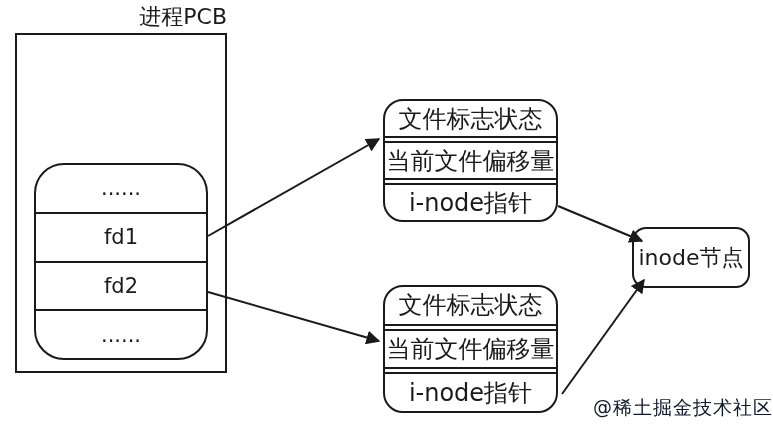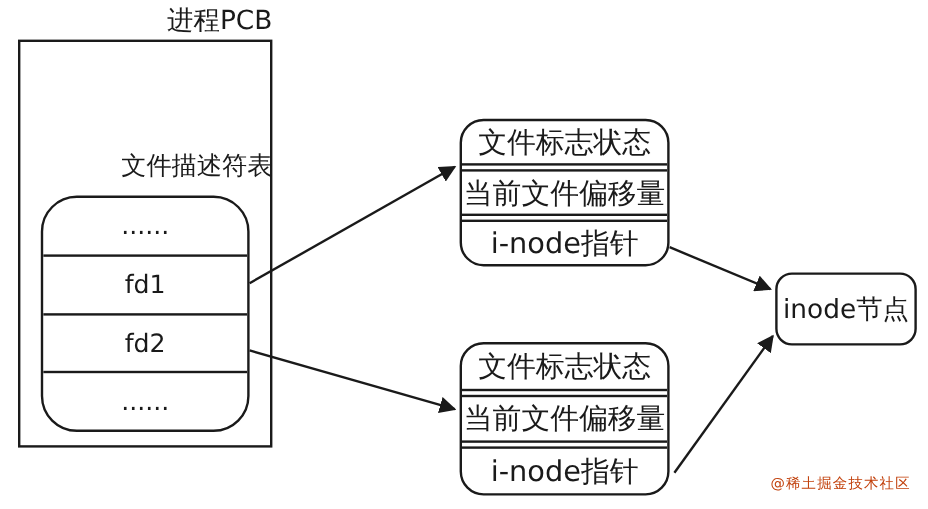--- a/index.html
+++ b/index.html
@@ -30,39 +30,38 @@
             box-sizing:border-box; display:flex; flex-direction:column; row-gap:3px;
             background:#fff; overflow:hidden; }
   .ft1 { left:383px; top:99px; height:123px; }
   .ft2 { left:383px; top:285px; height:128px; }
   .ft-row { flex:1; display:flex; align-items:center; justify-content:center; font-size:24px;
             border-top:2px solid #1a1a1a; border-bottom:2px solid #1a1a1a; }
   .ft-row:first-child { border-top:none; }
   .ft-row:last-child { border-bottom:none;text-align:right; }
 
   
-  .inode-box { position:absolute; left:646px; top:227px; width:118px; height:61px;
+  .inode-box { position:absolute; left:632px; top:227px; width:118px; height:61px;
                border:2px solid #1a1a1a; border-radius:14px; box-sizing:border-box;
                display:flex; align-items:center; justify-content:center; font-size:22px;
                background:#fff; }
 
   
   .arrows { position:absolute; left:0; top:0; width:773px; height:424px; pointer-events:none; }
 
-  .watermark { position:absolute; right:14px; top:395px; font-size:12px;
-               color:#c2410c; letter-spacing:1px; }
+  .watermark { position:absolute; right:0; top:395px; font-size:19px;
+               color:#0f172a; letter-spacing:1px; }
 </style>
 </head>
 <body>
 
 <div class="stage">
 
   <div class="label pcb-title">进程PCB</div>
   <div class="pcb-box"></div>
-  <div class="label fd-label">文件描述符表</div>
 
   <div class="fd-table">
     <div class="fd-row">......</div>
     <div class="fd-row">fd1</div>
     <div class="fd-row">fd2</div>
     <div class="fd-row">......</div>
   </div>
 
   <div class="ftable ft1">
     <div class="ft-row">文件标志状态</div>

